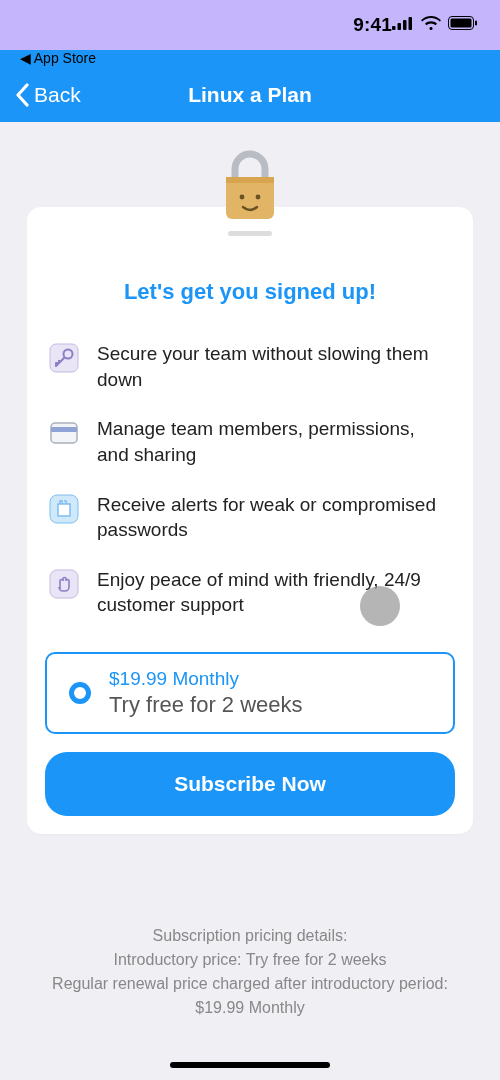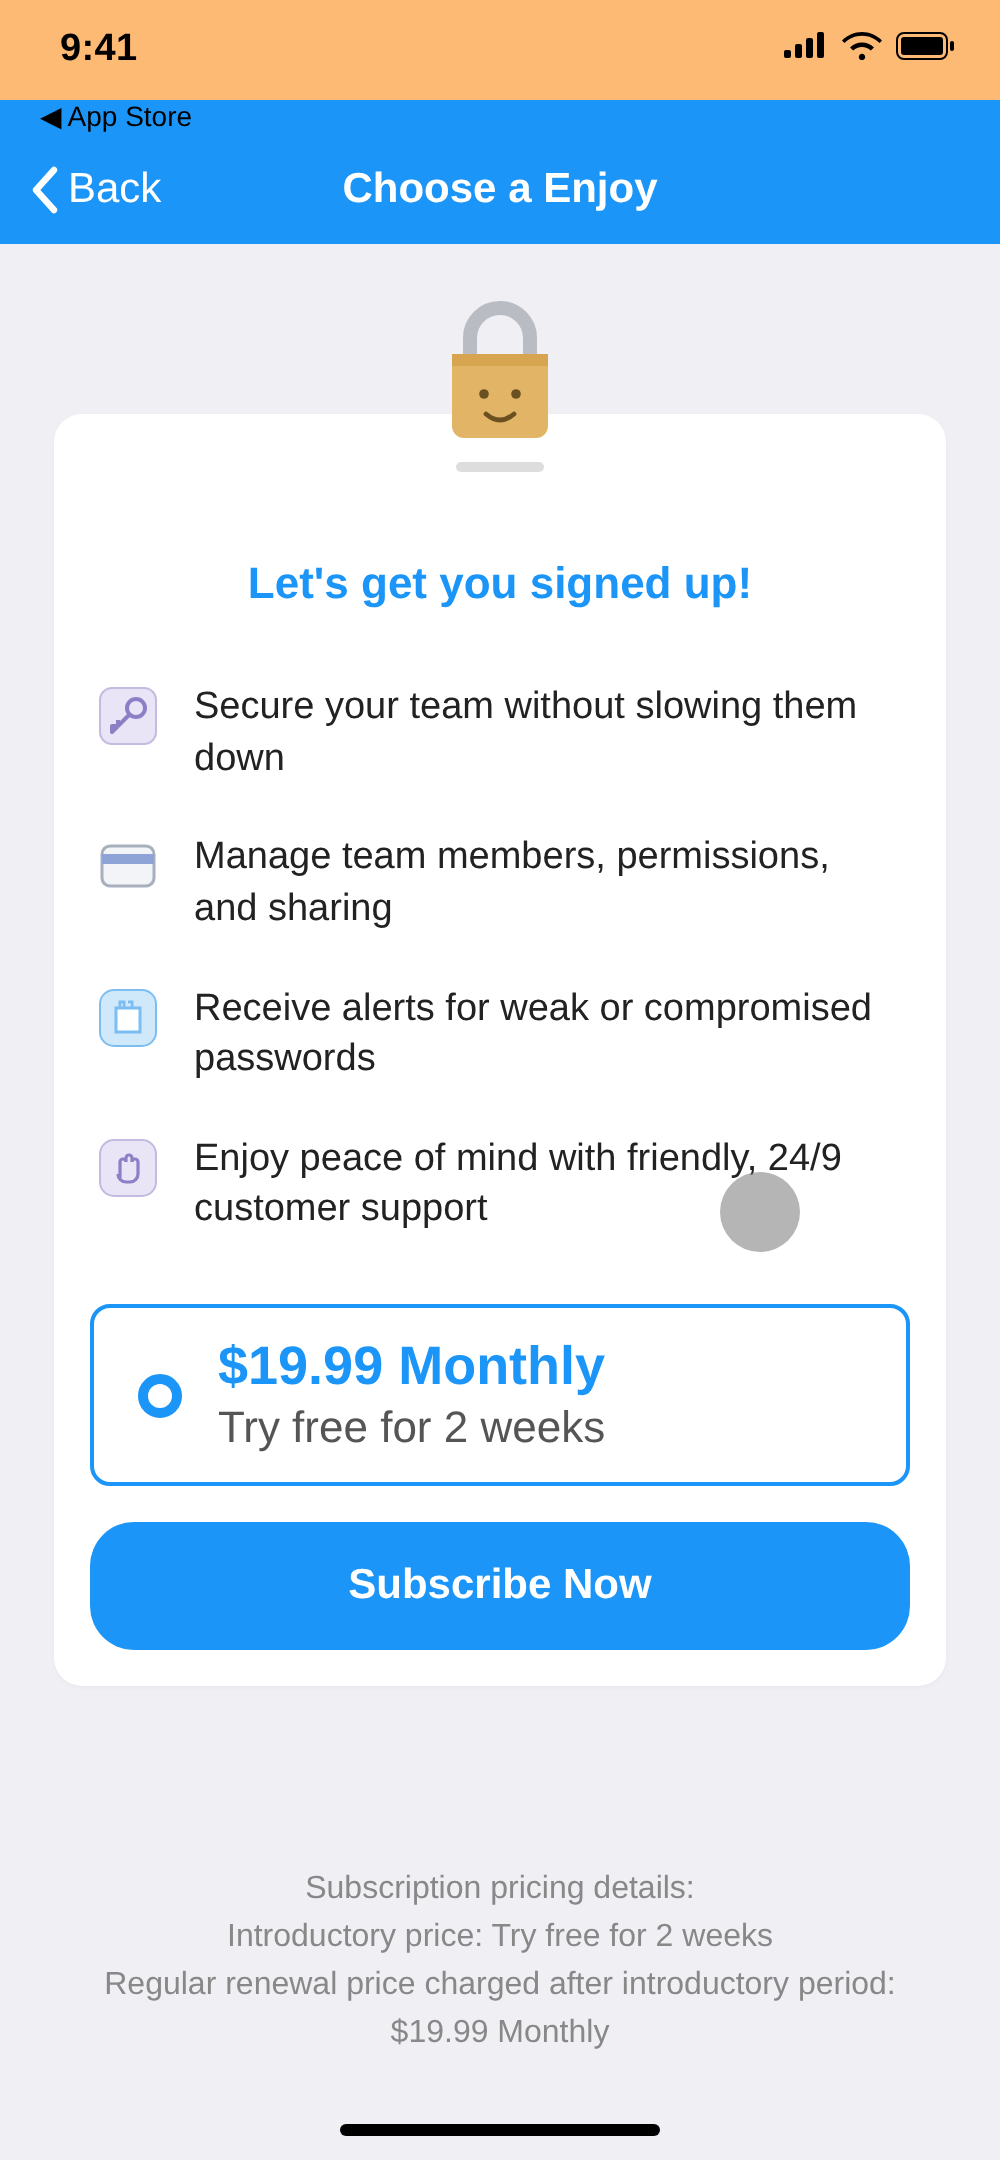--- a/index.html
+++ b/index.html
@@ -6,23 +6,23 @@
     body {
       width: 500px;
       height: 1080px;
       background: #efeff4;
       font-family: -apple-system, "Helvetica Neue", Arial, sans-serif;
       position: relative;
       overflow: hidden;
     }
     .status-bar {
       height: 50px;
-      background: #fdba74;
-      display: flex;
-      justify-content: space-between;
+      background: #c4b5fd;
+      display: flex;
+      justify-content: flex-end;
       align-items: center;
       padding: 0 22px 0 30px;
       color: #000;
     }
     .status-time { font-size: 19px; font-weight: 600; letter-spacing: 0.2px; }
     .status-right { display: flex; align-items: center; gap: 7px; }
     .breadcrumb-row {
       background: #1b95f7;
       padding: 0 20px 2px;
       font-size: 14px;
@@ -81,21 +81,21 @@
       display: flex;
       align-items: center;
       gap: 18px;
     }
     .radio-ring {
       width: 22px; height: 22px;
       border: 5px solid #1b95f7;
       border-radius: 50%;
       flex-shrink: 0;
     }
-    .plan-price { color: #1b95f7; font-size: 27px; font-weight: 700; }
+    .plan-price { color: #1b95f7; font-size: 19px; font-weight: 400; }
     .plan-trial { color: #555; font-size: 22px; margin-top: 2px; }
     .sub-btn {
       margin-top: 18px;
       background: #1b95f7;
       color: #fff;
       text-align: center;
       padding: 20px 0;
       border-radius: 22px;
       font-size: 21px;
       font-weight: 600;
@@ -157,21 +157,21 @@
   <span>App Store</span>
 </div>
 
 <div class="nav-bar">
   <div class="back-btn">
     <svg width="16" height="24" viewBox="0 0 14 24">
         <path d="M12 2 L3 12 L12 22" stroke="#fff" stroke-width="3.2" fill="none" stroke-linecap="round" stroke-linejoin="round"></path>
       </svg>
     <span style="margin-left:4px">Back</span>
   </div>
-  <div class="nav-title">Choose a Enjoy</div>
+  <div class="nav-title">Linux a Plan</div>
 </div>
 
 <div class="card">
   <div class="lock-illus">
     <svg width="60" height="72" viewBox="0 0 60 72">
       <path d="M15 30 v-10 a15 15 0 0 1 30 0 v10" stroke="#b9bcc2" stroke-width="7" fill="none"></path>
       <rect x="6" y="28" width="48" height="42" rx="6" fill="#e2b465"></rect>
       <rect x="6" y="28" width="48" height="6" fill="#d7a44f"></rect>
       <circle cx="22" cy="48" r="2.4" fill="#6b5022"></circle>
       <circle cx="38" cy="48" r="2.4" fill="#6b5022"></circle>

